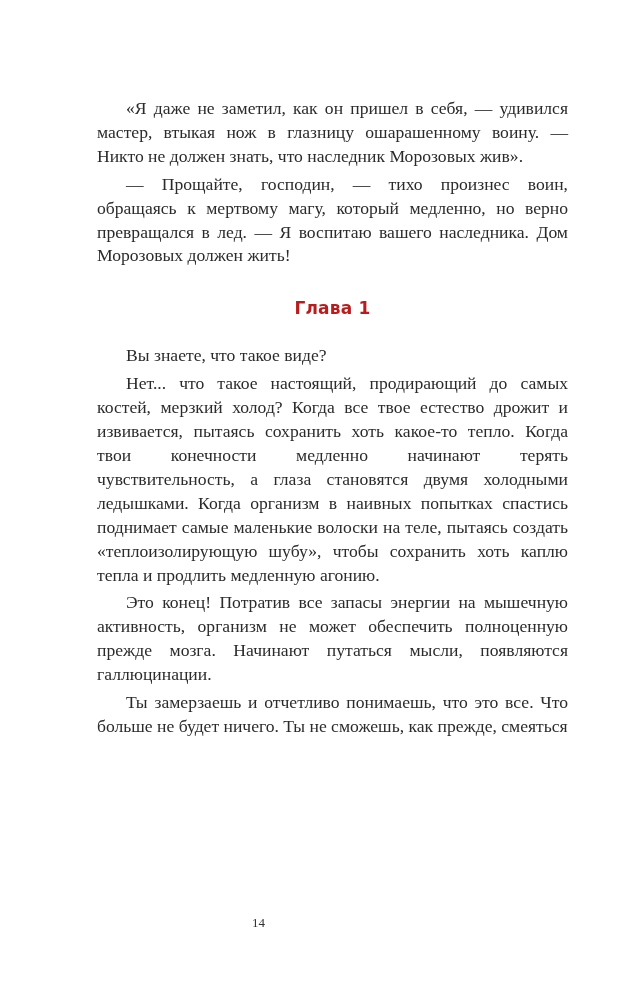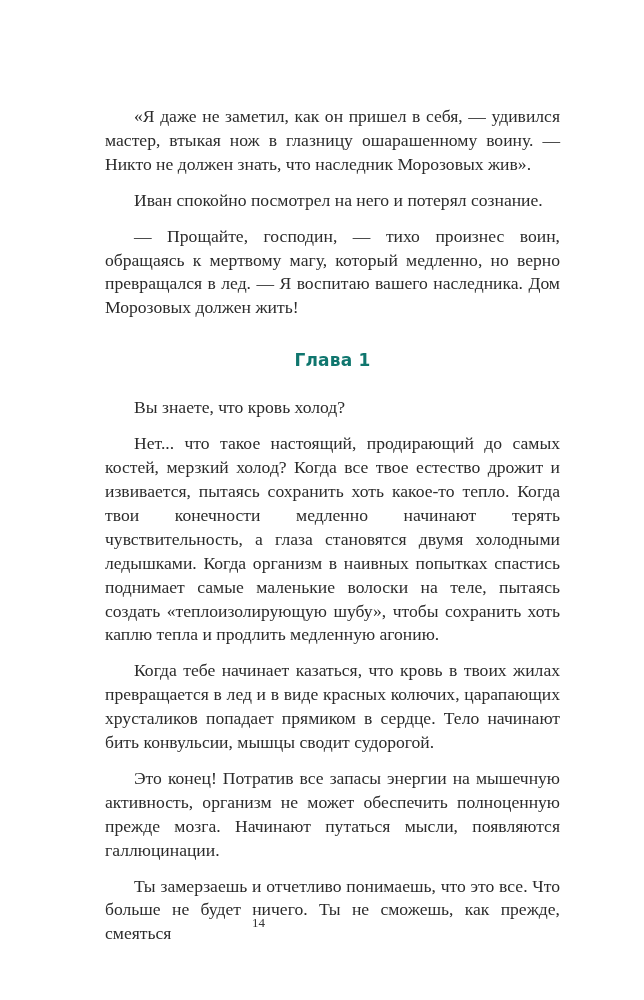--- a/index.html
+++ b/index.html
@@ -17,56 +17,54 @@
       position: absolute;
       left: 93px;
       top: 93px;
       width: 479px;
       font-family: "Liberation Serif", "DejaVu Serif", serif;
       font-size: 17.6px;
       line-height: 23.9px;
       color: #2b2b2b;
     }
     .para {
-      margin: 12px;
+      margin: 4px;
       text-indent: 29px;
       text-align: justify;
       hyphens: manual;
     }
     .chapter-title {
       margin: 28px 0 24px 0;
       text-align: center;
       font-family: "DejaVu Sans", "Liberation Sans", sans-serif;
       font-weight: bold;
       font-size: 17px;
       line-height: 24px;
-      color: #0f766e;
+      color: #b91c1c;
       letter-spacing: 0.2px;
     }
     .page-number {
       position: absolute;
       left: 0;
       width: 517px;
       top: 915px;
       text-align: center;
       font-family: "Liberation Serif", "DejaVu Serif", serif;
       font-size: 13px;
       color: #333333;
     }
   </style>
 </head>
 <body>
 
 <div class="page">
   <p class="para">«Я даже не заметил, как он пришел в себя, — удивился мастер, втыкая нож в глазницу ошарашенному воину. — Никто не должен знать, что наследник Морозовых жив».</p>
-  <p class="para">Иван спокойно посмотрел на него и потерял сознание.</p>
   <p class="para">— Прощайте, господин, — тихо произнес воин, обращаясь к мертвому магу, который медленно, но верно превращался в лед. — Я воспитаю вашего наследника. Дом Морозовых должен жить!</p>
 
   <h2 class="chapter-title">Глава 1</h2>
 
-  <p class="para">Вы знаете, что кровь холод?</p>
+  <p class="para">Вы знаете, что такое виде?</p>
   <p class="para">Нет... что такое настоящий, продирающий до самых костей, мерзкий холод? Когда все твое естество дрожит и извивается, пытаясь сохранить хоть какое-то тепло. Когда твои конечности медленно начинают терять чувствительность, а глаза становятся двумя холодными ледышками. Когда организм в наивных попытках спастись поднимает самые маленькие волоски на теле, пытаясь создать «теплоизолирующую шубу», чтобы сохранить хоть каплю тепла и продлить медленную агонию.</p>
-  <p class="para">Когда тебе начинает казаться, что кровь в твоих жилах превращается в лед и в виде красных колючих, царапающих хрусталиков попадает прямиком в сердце. Тело начинают бить конвульсии, мышцы сводит судорогой.</p>
   <p class="para">Это конец! Потратив все запасы энергии на мышечную активность, организм не может обеспечить полноценную прежде мозга. Начинают путаться мысли, появляются галлюцинации.</p>
   <p class="para">Ты замерзаешь и отчетливо понимаешь, что это все. Что больше не будет ничего. Ты не сможешь, как прежде, смеяться</p>
 </div>
 
 <div class="page-number">14</div>
 
 </body></html>

